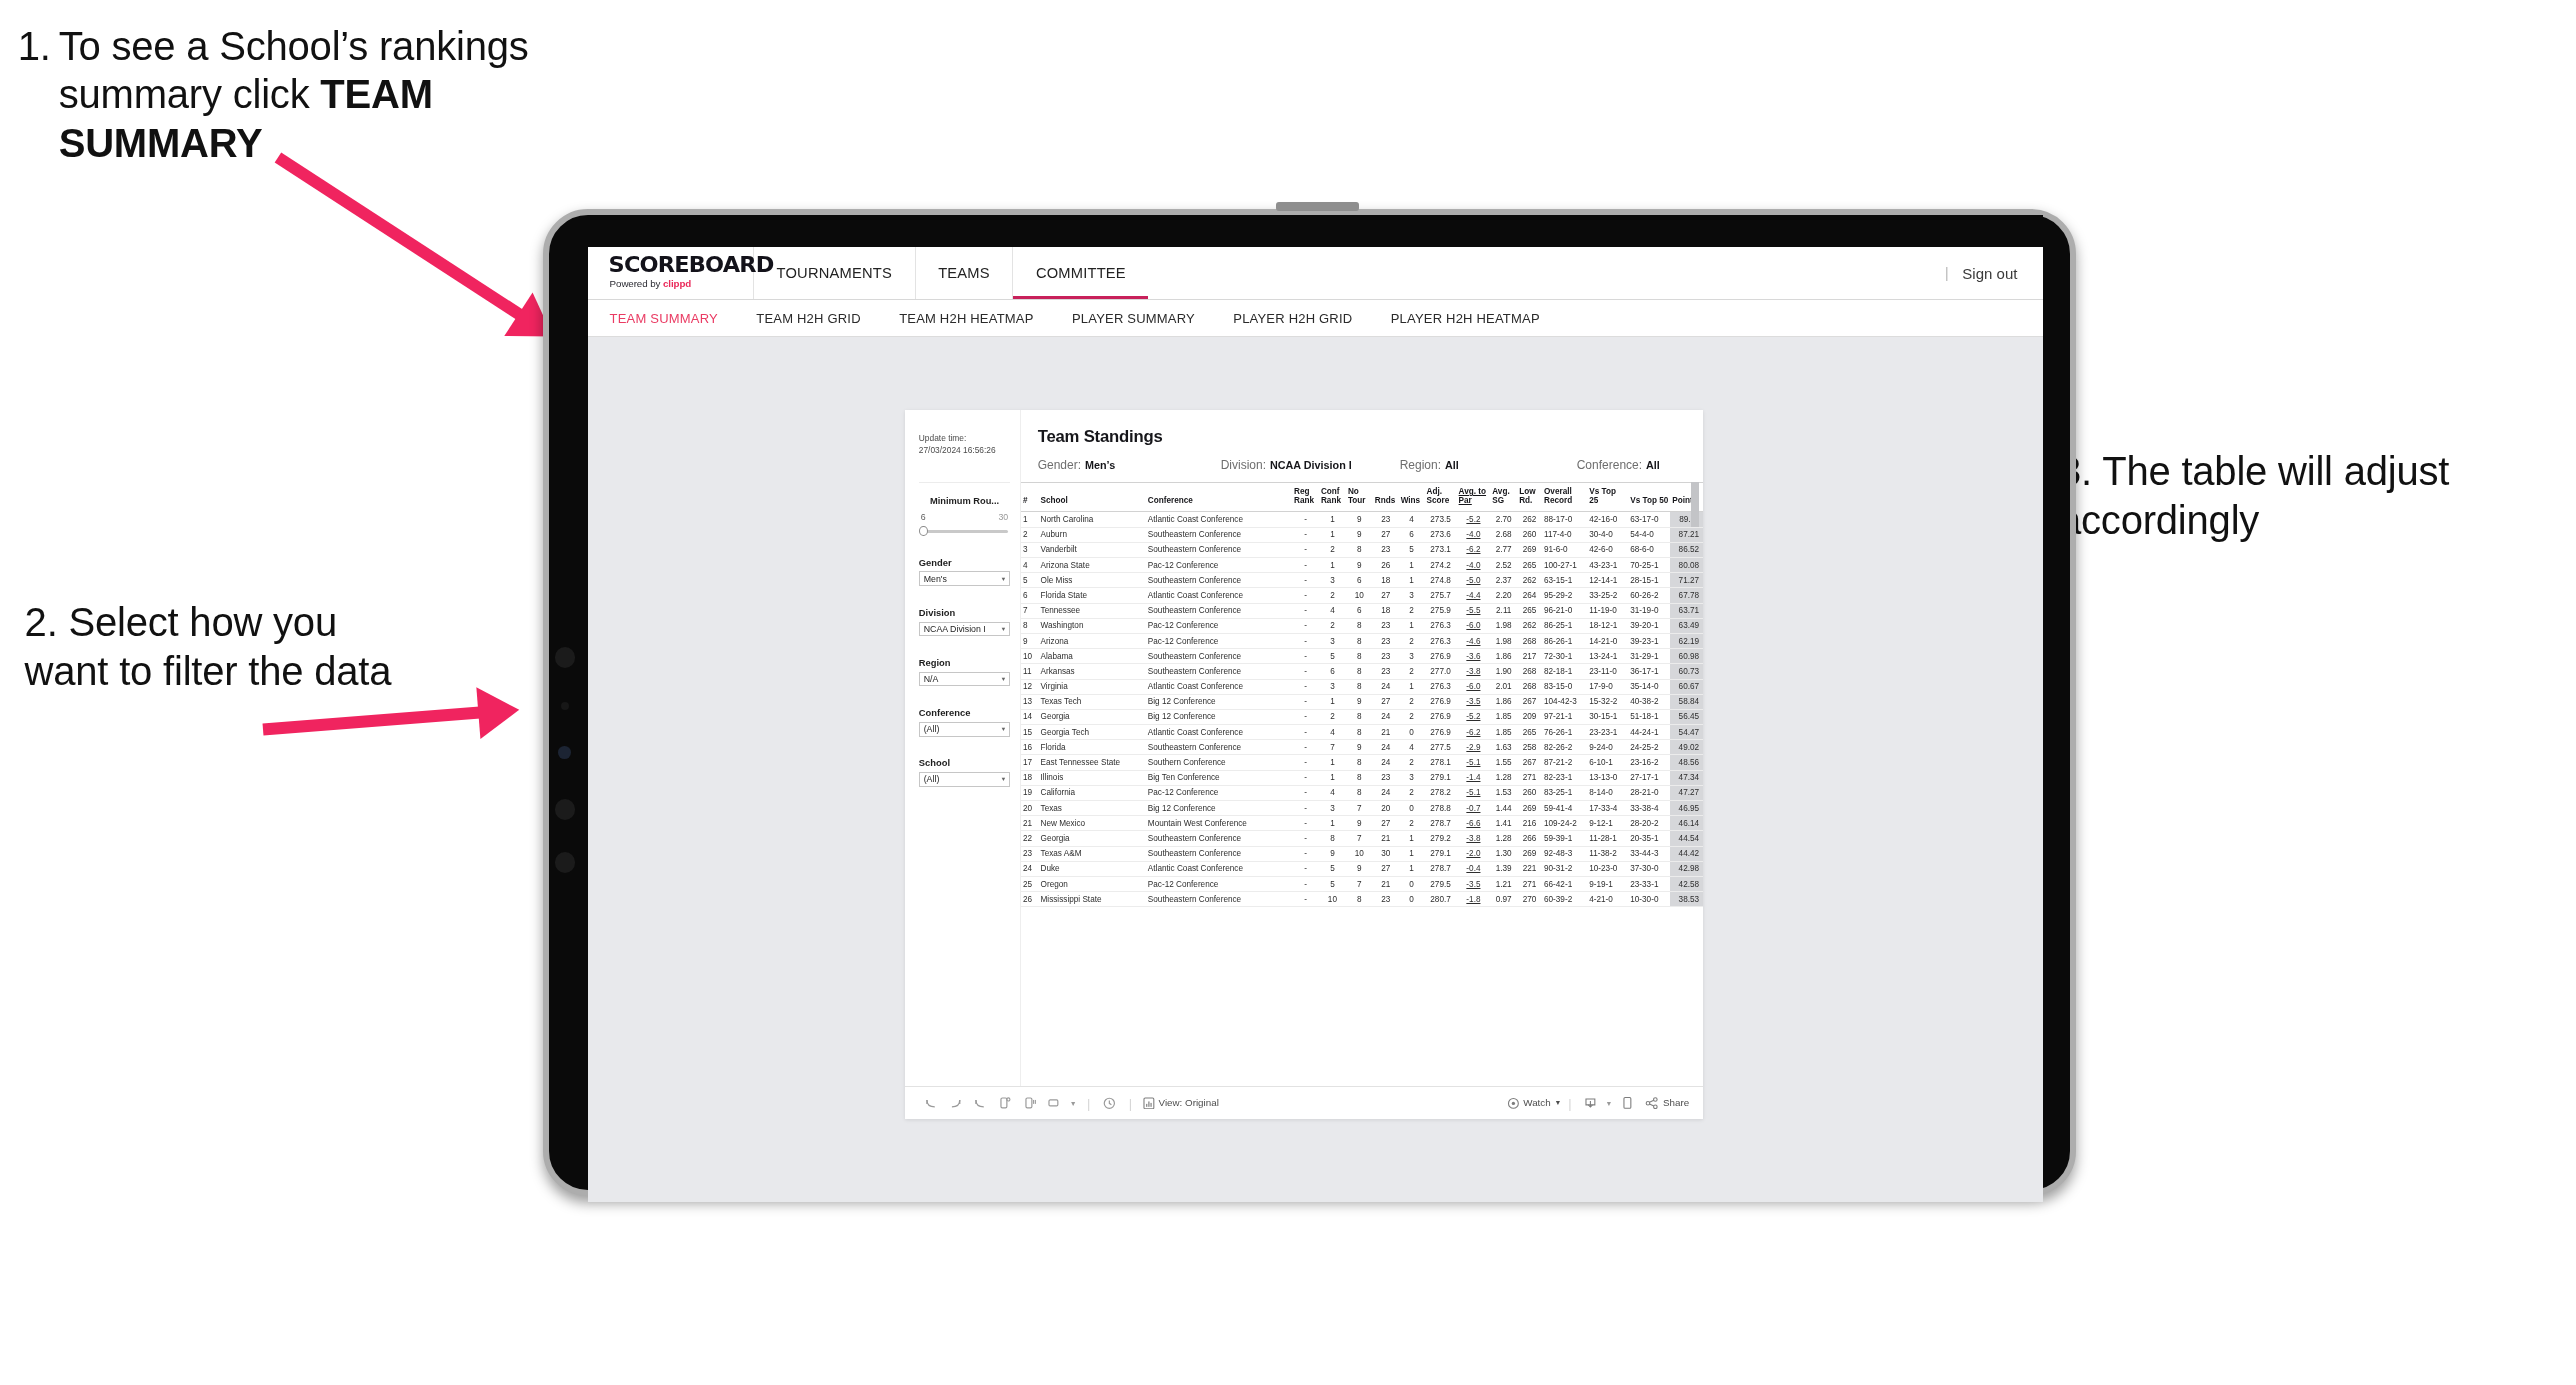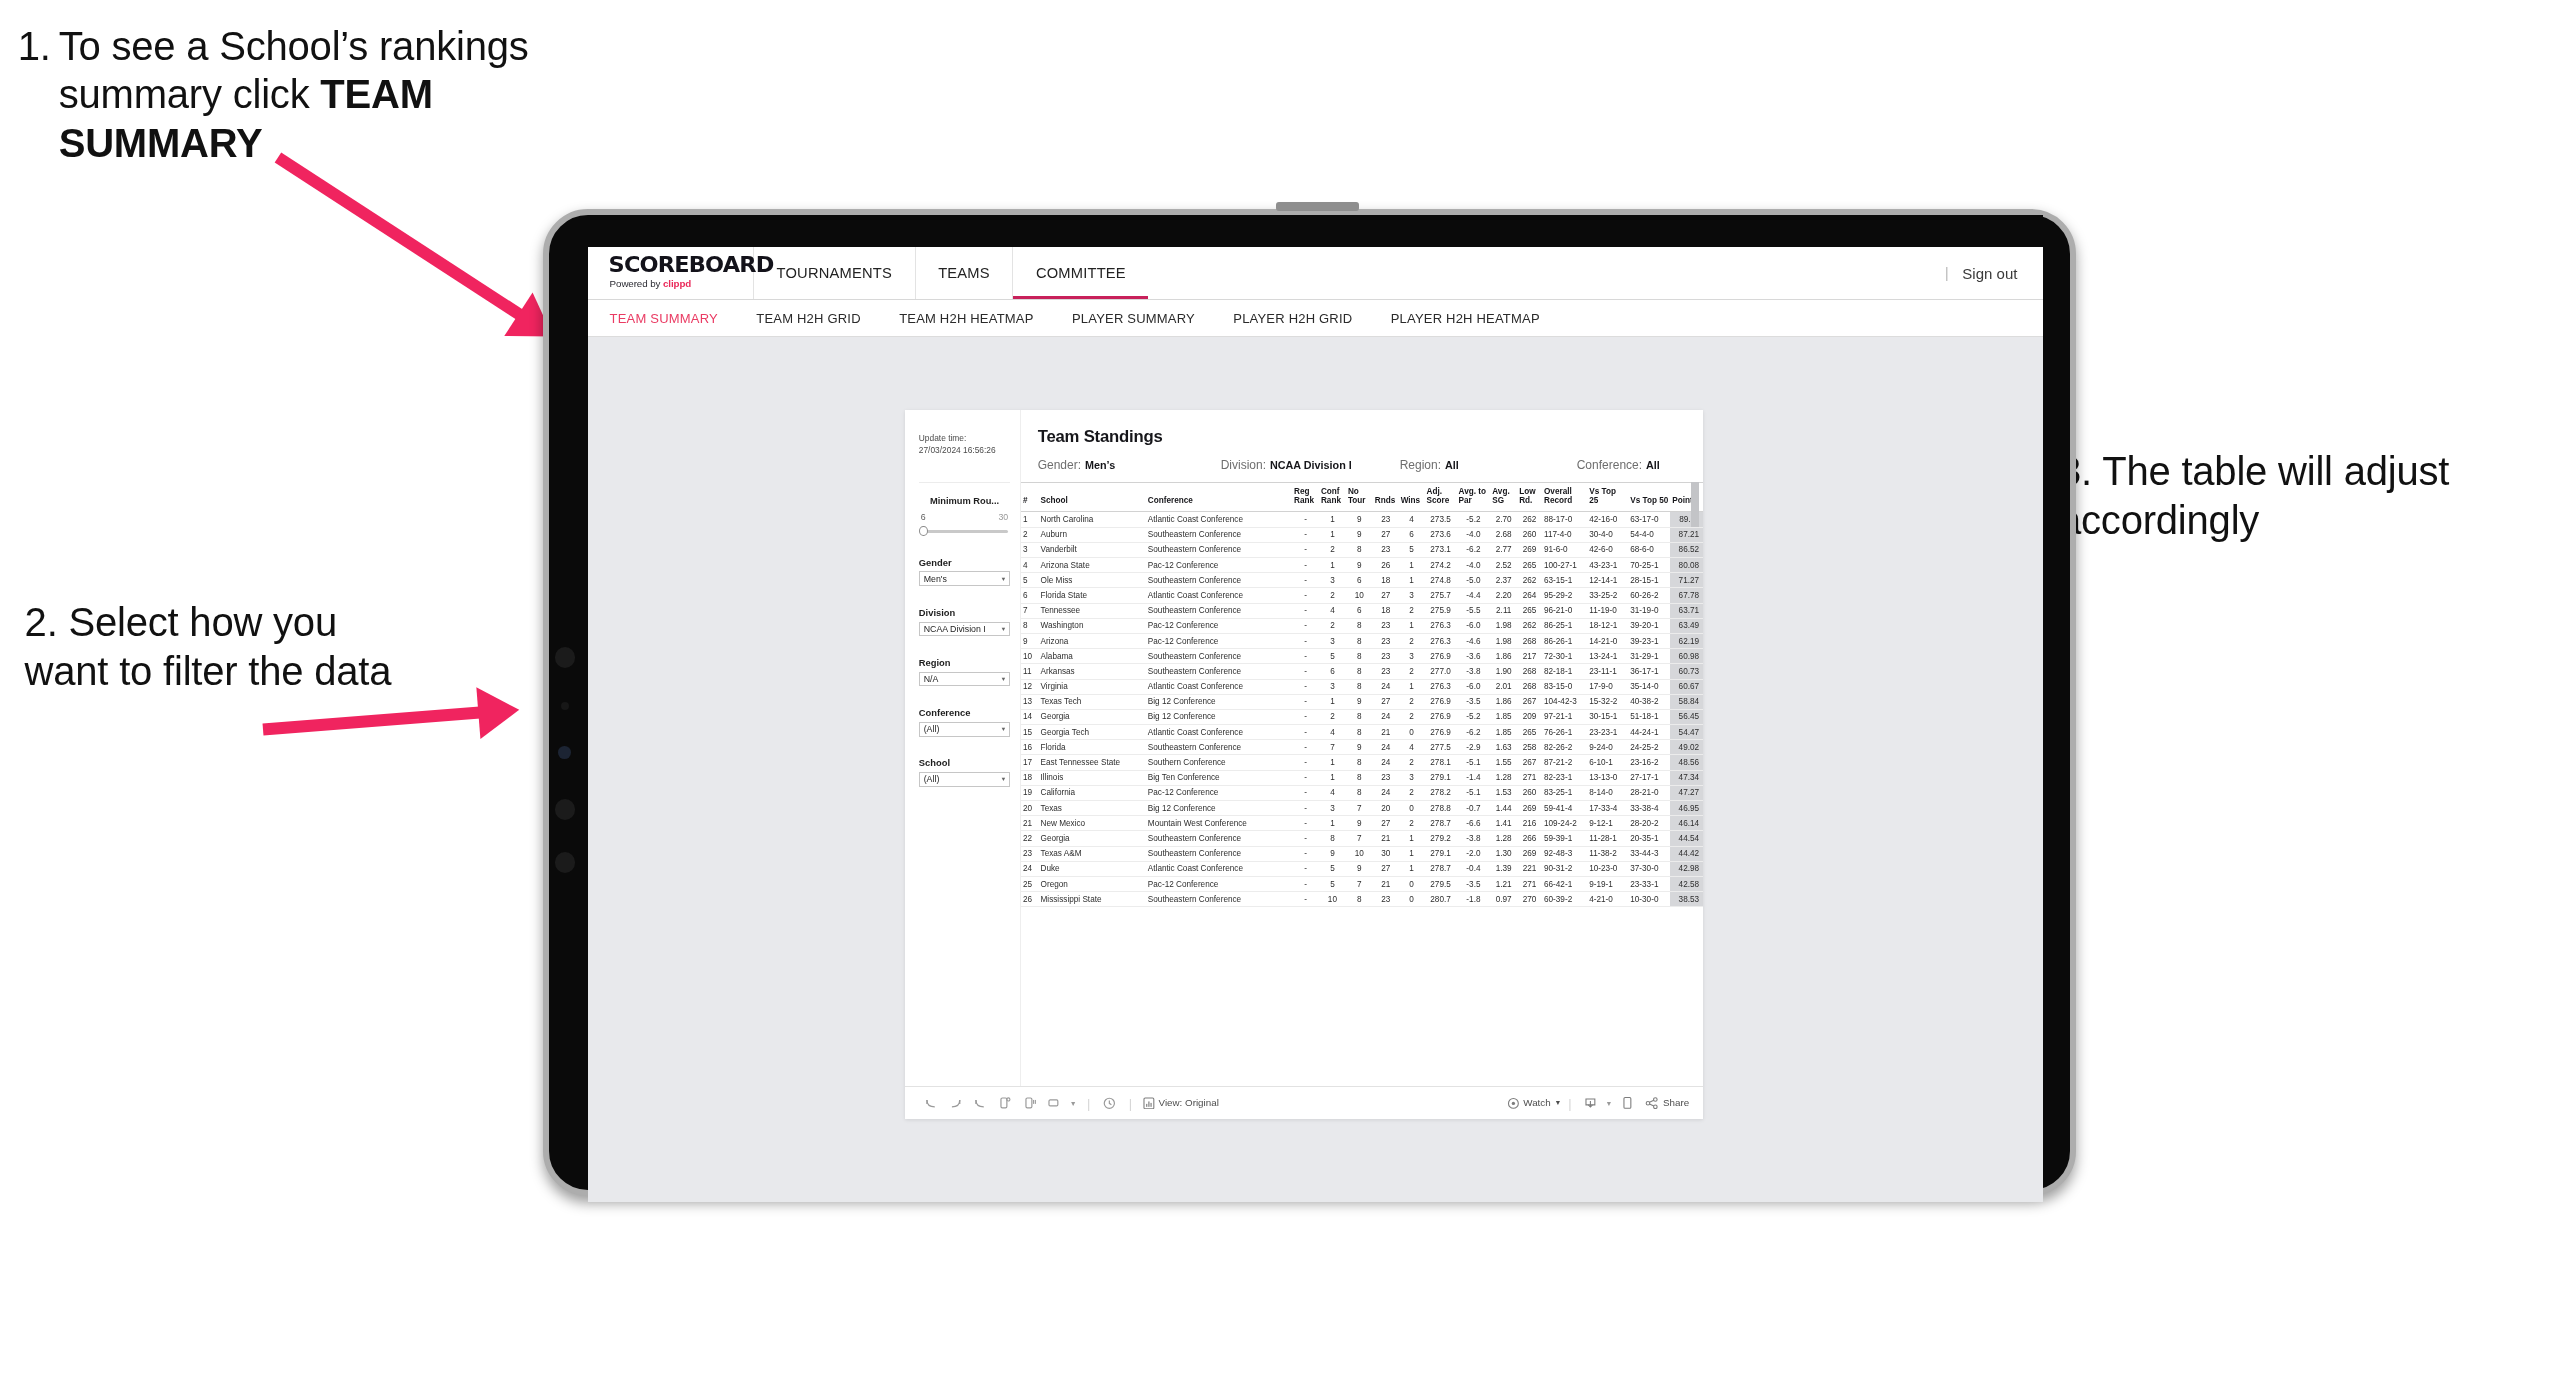--- a/index.html
+++ b/index.html
@@ -183,21 +183,21 @@
     border-bottom: 1px solid #ececec; white-space: nowrap;
     overflow: hidden; text-overflow: clip;
   }
   .c-num  { width: 16.7px;  text-align: left; }
   .c-school { width: 102px; text-align: left; }
   .c-conf { width: 139px; text-align: left; }
   .c-sm   { width: 25.6px; text-align: center; }
   .c-rnds { width: 24.6px; text-align: center; }
   .c-wins { width: 24.6px; text-align: center; }
   .c-adj  { width: 30.5px; text-align: center; }
-  .c-atp  { width: 32px; text-align: center; }
+  .c-atp  { width: 32px; text-align: center; text-decoration: underline; }
   .c-sg   { width: 25.6px; text-align: center; }
   .c-low  { width: 23.6px; text-align: center; }
   .c-rec  { width: 43px; text-align: left; }
   .c-t25  { width: 39px; text-align: left; }
   .c-t50  { width: 40px; text-align: left; }
   .c-pts  { width: 31px; text-align: right; padding-right: 3.9px !important; }
   td.c-pts { background: #d6d7da; color: #2b2b2b; }
   thead th.c-pts { background: transparent; }
 
   #tablescroll { overflow: hidden; position: relative; }
@@ -585,21 +585,21 @@
                           <td class="c-sm">-</td>
                           <td class="c-sm">6</td>
                           <td class="c-sm">8</td>
                           <td class="c-rnds">23</td>
                           <td class="c-wins">2</td>
                           <td class="c-adj">277.0</td>
                           <td class="c-atp">-3.8</td>
                           <td class="c-sg">1.90</td>
                           <td class="c-low">268</td>
                           <td class="c-rec">82-18-1</td>
-                          <td class="c-t25">23-11-1</td>
+                          <td class="c-t25">23-11-0</td>
                           <td class="c-t50">36-17-1</td>
                           <td class="c-pts">60.73</td>
                         </tr>
                         <tr>
                           <td class="c-num">12</td>
                           <td class="c-school">Virginia</td>
                           <td class="c-conf">Atlantic Coast Conference</td>
                           <td class="c-sm">-</td>
                           <td class="c-sm">3</td>
                           <td class="c-sm">8</td>

